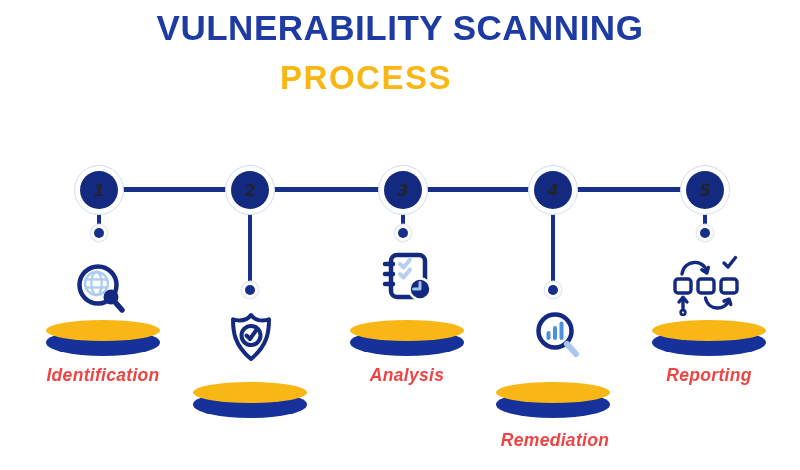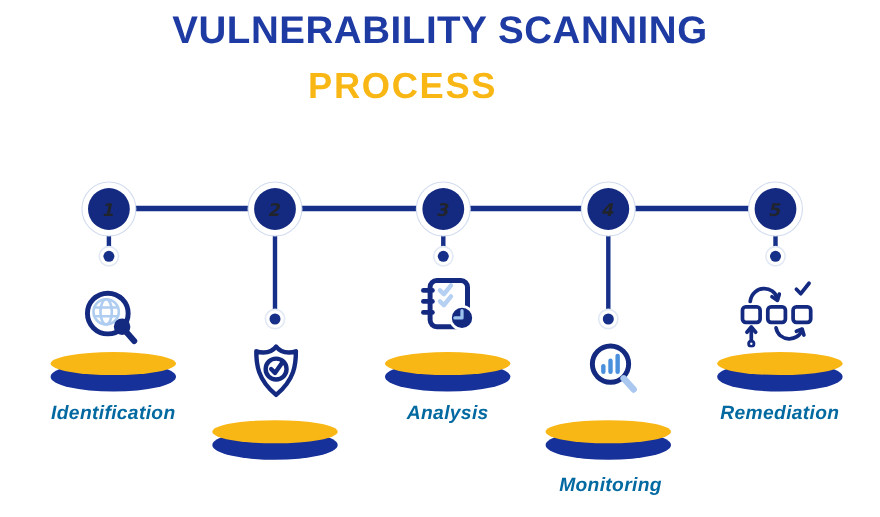--- a/index.html
+++ b/index.html
@@ -65,21 +65,21 @@
   .cyl-side{
     position:absolute;left:0;top:9px;width:114px;height:27px;
     background:#17319b;border-radius:57px / 13.5px;
   }
   .cyl-top{
     position:absolute;left:0;top:0;width:114px;height:21px;
     background:#f9b715;border-radius:50%;
   }
   .label{
     position:absolute;width:170px;text-align:center;font-style:italic;font-weight:bold;
-    font-size:17.5px;color:#0369a1;letter-spacing:.3px;
+    font-size:17.5px;color:#ef4444;letter-spacing:.3px;
   }
   .short .label{left:calc(var(--cx) - 81px);top:365px;}
   .long  .label{left:calc(var(--cx) - 83px);top:430px;}
 </style>
 </head>
 <body>
 
 <div id="stage">
 
   <div class="title-block">
@@ -185,21 +185,21 @@
           <line x1="26" y1="20" x2="26" y2="30"></line>
           <line x1="32.5" y1="15.5" x2="32.5" y2="30"></line>
         </g>
         <line x1="38" y1="36" x2="47" y2="46" stroke="#a9c7ef" stroke-width="6" stroke-linecap="round"></line>
       </svg>
     </div>
     <div class="cyl">
       <div class="cyl-side"></div>
       <div class="cyl-top"></div>
     </div>
-    <div class="label">Monitoring</div>
+    <div class="label">Remediation</div>
   </div>
 
   <div class="step step5 short">
     <div class="node">
       <div class="node-inner">
         <span class="num">5</span>
       </div>
     </div>
     <div class="vline"></div>
     <div class="enddot"></div>
@@ -219,16 +219,16 @@
           <line x1="11" y1="59.5" x2="11" y2="48"></line>
           <path d="M7 52 L11 47.3 L15 52"></path>
           <circle cx="11" cy="62.5" r="2.4" stroke-width="2.6"></circle>
         </g>
       </svg>
     </div>
     <div class="cyl">
       <div class="cyl-side"></div>
       <div class="cyl-top"></div>
     </div>
-    <div class="label">Remediation</div>
+    <div class="label">Reporting</div>
   </div>
 
 </div>
 
 </body></html>

